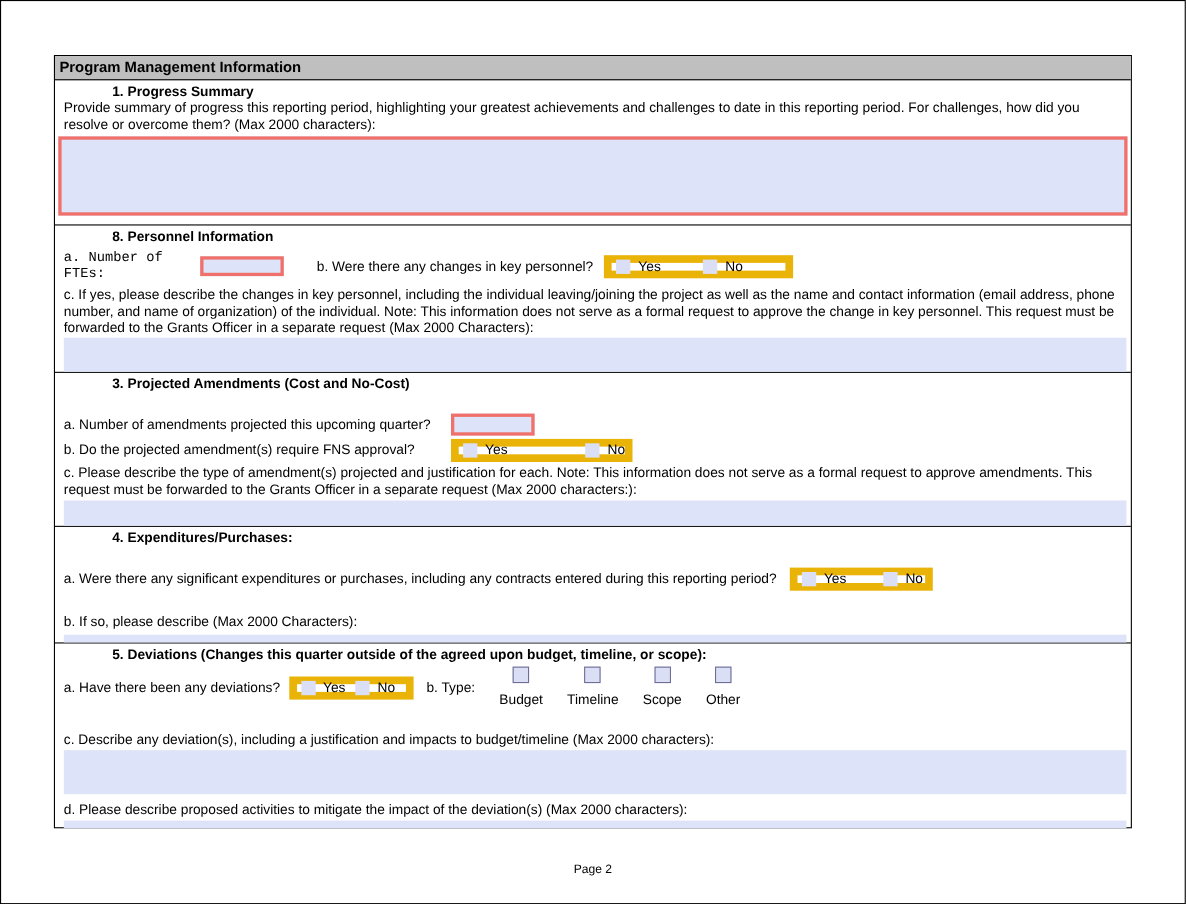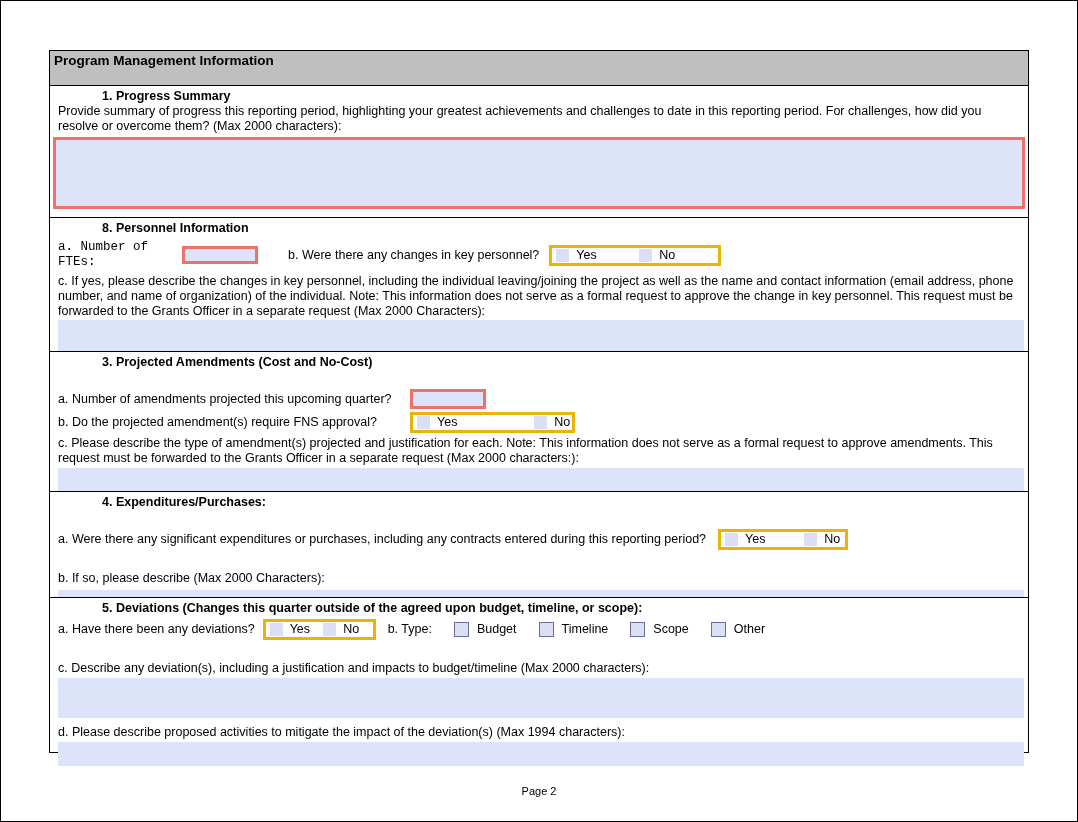--- a/index.html
+++ b/index.html
@@ -7,21 +7,21 @@
     width:1078px;height:822px;background:#ffffff;
     font-family:"Liberation Sans",sans-serif;color:#000;
     position:relative;box-sizing:border-box;border:1px solid #000;
     font-size:12.5px;line-height:15px;
   }
   .form-table{
     position:absolute;left:48px;top:49px;width:980px;height:703px;
     border:1px solid #000;box-sizing:border-box;background:#fff;
   }
   .form-header{
-    height:35px;background:#bfbfbf;border-bottom:1px solid #000;
+    height:22px;background:#bfbfbf;border-bottom:1px solid #000;
     box-sizing:border-box;font-weight:bold;font-size:13.5px;
     padding:2px 0 0 4px;
   }
   .section{
     border-bottom:1px solid #000;box-sizing:border-box;
     padding-top:3px;overflow:hidden;
   }
   .section:last-child{border-bottom:none;}
   .s1{height:132px;} .s2{height:134px;} .s3{height:140px;} .s4{height:106px;} .s5{height:168px;}
   .pad{padding-left:8px;padding-right:8px;}
@@ -37,31 +37,31 @@
     height:44px;box-sizing:border-box;background:#dde3f8;border:none;
     resize:none;font-family:"Liberation Sans",sans-serif;
   }
   .plain-area.short{height:40px;}
   .small-field{
     box-sizing:border-box;width:76px;height:20px;background:#dde3f8;
     border:3px solid #f0716b;font-family:"Liberation Sans",sans-serif;font-size:12px;
   }
   .yesno{
     display:flex;align-items:center;height:21px;box-sizing:border-box;
-    border:3px solid #eab308;background:#fff;
+    border:7px solid #eab308;background:#fff;
   }
   .yn-half{flex:1;display:flex;align-items:center;gap:7px;padding-left:4px;min-width:0;}
   .yn-first-wide .yn-half:first-child{flex:3;}
   .yn-first-wide .yn-half:last-child{flex:1;}
   .yn-first-med .yn-half:first-child{flex:1.85;}
   .yn-first-med .yn-half:last-child{flex:1;}
   .sq{width:13px;height:13px;background:#dbdff6;flex:0 0 auto;}
   .cbx{width:13px;height:13px;background:#dbdff6;border:1px solid #6e6e96;
     box-sizing:content-box;flex:0 0 auto;}
-  .type-item{display:flex;align-items:center;gap:8px;margin-left:22px;}
+  .type-item{display:flex;align-items:center;gap:8px;margin-left:22px;flex-direction:column;}
   .footer{position:absolute;left:0;top:783px;width:100%;text-align:center;font-size:11px;}
   .mt2{margin-top:19px;} .mt3{margin-top:3px;} .mt4{margin-top:4px;} .mt5{margin-top:21px;} .mt7{margin-top:7px;}
 </style>
 </head>
 <body>
 
 <div class="form-table">
 
   <div class="form-header">
     <span>Program Management Information</span>
@@ -163,19 +163,19 @@
         <span class="cbx"></span>
         <span>Scope</span>
       </div>
       <div class="type-item">
         <span class="cbx"></span>
         <span>Other</span>
       </div>
     </div>
     <div class="pad mt5">c. Describe any deviation(s), including a justification and impacts to budget/timeline (Max 2000 characters):</div>
     <textarea class="plain-area short" style=""></textarea>
-    <div class="pad mt7">d. Please describe proposed activities to mitigate the impact of the deviation(s) (Max 1994 characters):</div>
+    <div class="pad mt7">d. Please describe proposed activities to mitigate the impact of the deviation(s) (Max 2000 characters):</div>
     <textarea class="plain-area short" style=""></textarea>
   </div>
 
 </div>
 
 <div class="footer">Page 2</div>
 
 </body></html>

